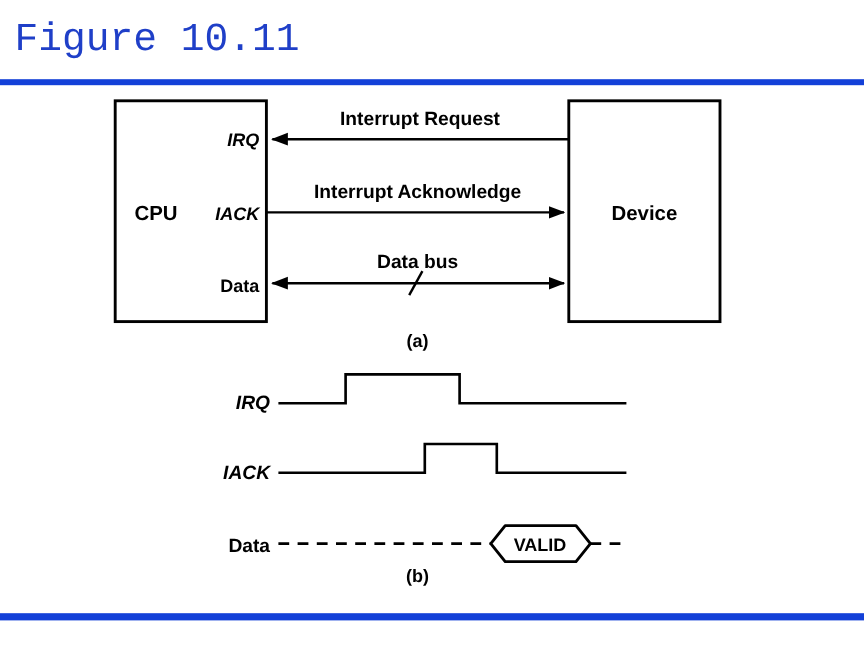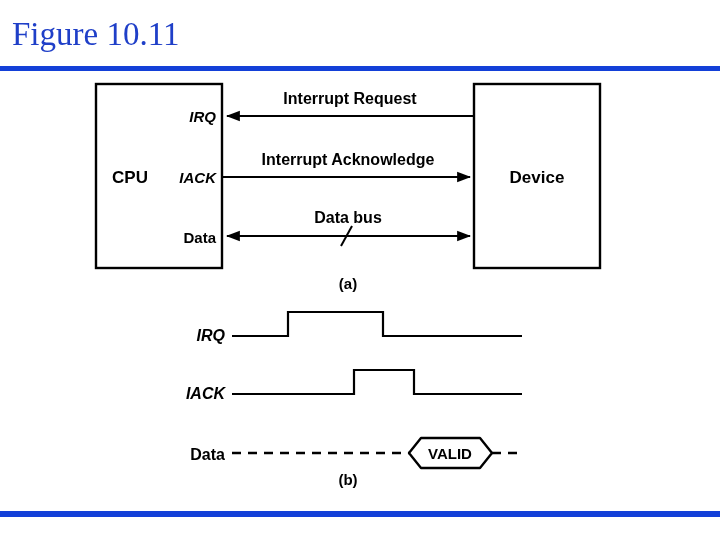--- a/index.html
+++ b/index.html
@@ -22,21 +22,21 @@
     background: #ffffff;
   }
   .slide-title {
     position: absolute;
     left: 12px;
     top: 14px;
     font-size: 33px;
     line-height: 40px;
     letter-spacing: 0px;
     color: #1f3fc8;
-    font-family: Liberation Serif, serif;
+    font-family: Liberation Mono, monospace;
     white-space: nowrap;
   }
   .rule-top {
     position: absolute;
     left: 0;
     top: 66px;
     width: 720px;
     height: 5px;
     background: #1340d8;
   }

